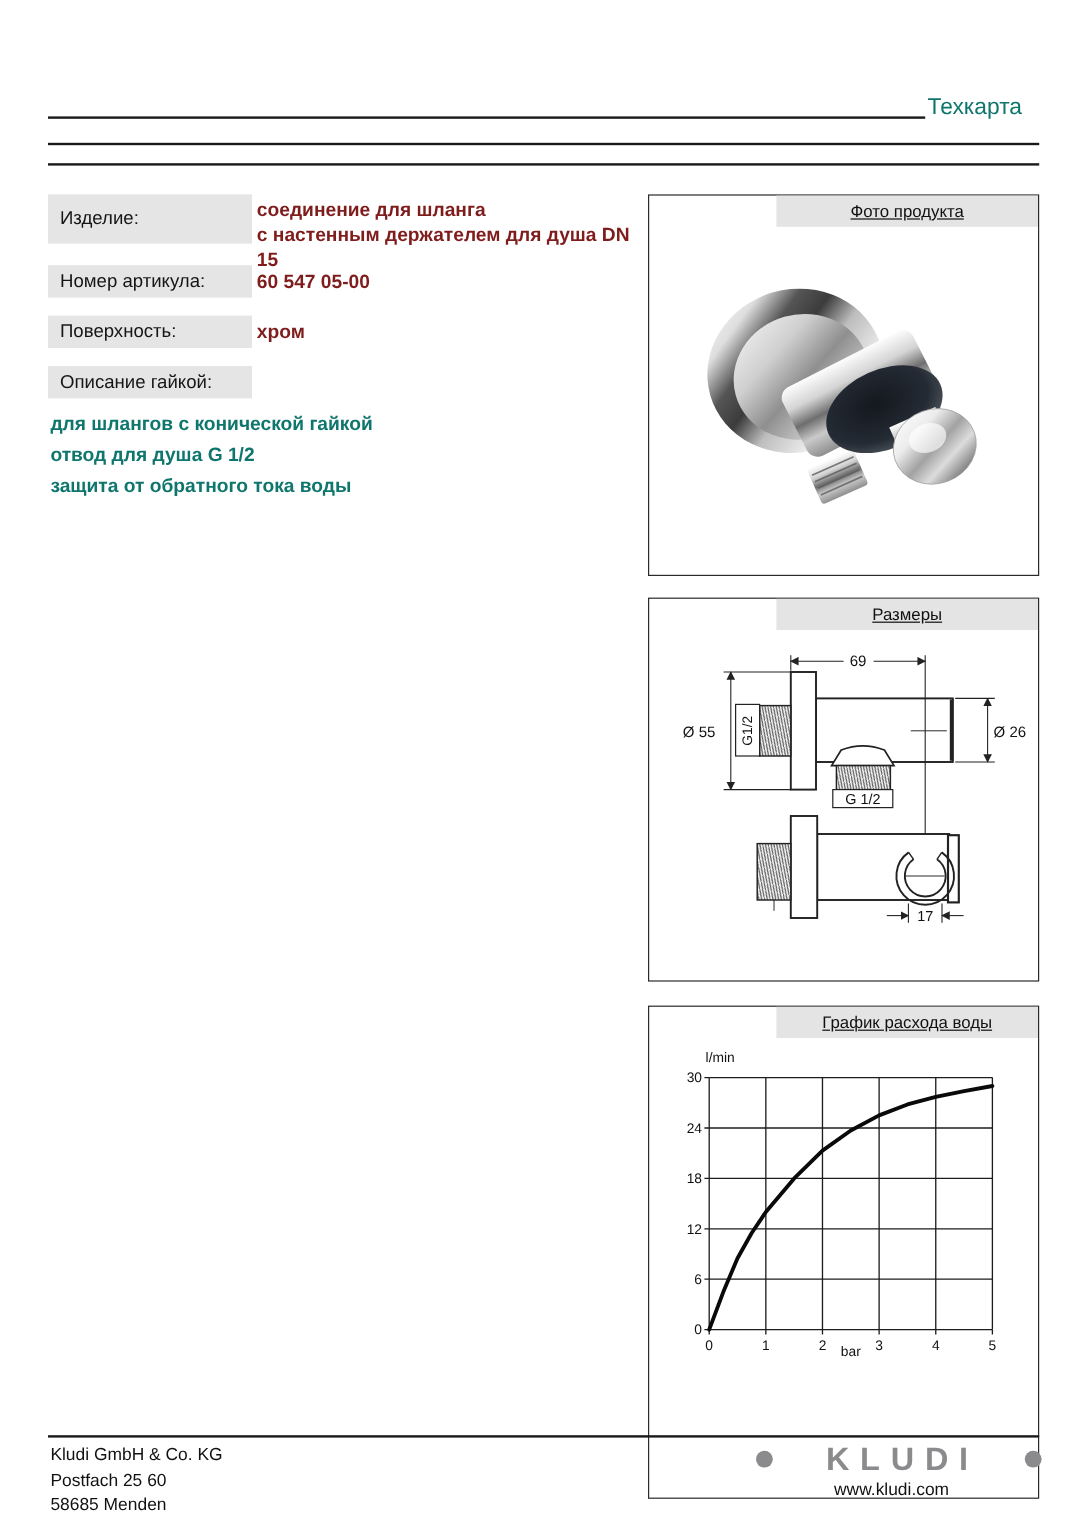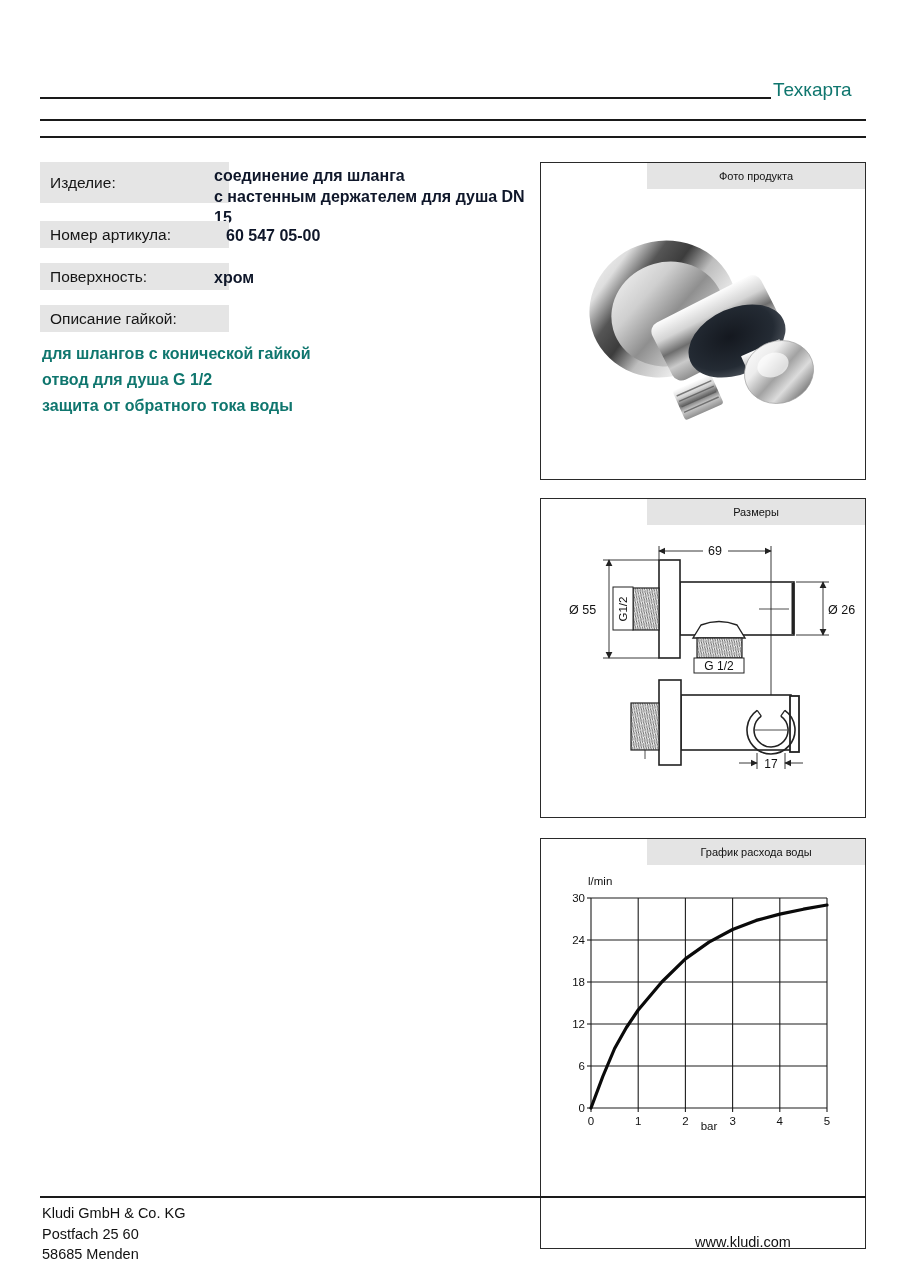--- a/index.html
+++ b/index.html
@@ -3,36 +3,36 @@
 <meta charset="utf-8">
 <style>
   html,body{margin:0;padding:0;}
   body{background:#fff;}
   .page{position:relative;width:905px;height:1280px;background:#ffffff;
         font-family:"Liberation Sans",sans-serif;color:#111;overflow:hidden;}
   .hline{position:absolute;height:0;border-top:2px solid #1a1a1a;}
   .doc-title{position:absolute;left:773px;top:79px;font-size:19px;color:#0f766e;}
 
   
-  .info-label{position:absolute;left:40px;width:189px;background:#e5e5e5;
+  .info-label{position:absolute;left:40px;width:170px;background:#e5e5e5;
               font-size:15.5px;display:flex;align-items:center;box-sizing:border-box;
               padding-left:10px;color:#151515;}
   .info-value{position:absolute;left:214px;font-weight:bold;font-size:16px;
-              line-height:21px;white-space:pre-line;color:#0f172a;}
+              line-height:21px;white-space:pre-line;color:#7f1d1d;}
   .description{position:absolute;left:42px;top:341px;font-weight:bold;font-size:16px;
                line-height:26px;white-space:pre-line;color:#0f766e;}
 
   
   .panel{position:absolute;left:540px;width:326px;border:1.5px solid #2a2a2a;
          box-sizing:border-box;background:#fff;}
   .panel-photo{top:162px;height:318px;}
   .panel-dims{top:498px;height:320px;}
   .panel-chart{top:838px;height:411px;}
   .panel-bar{position:absolute;top:0;right:0;width:218px;height:26px;background:#e4e4e4;
-             display:flex;align-items:center;justify-content:center;font-size:11px;color:#111;}
+             display:flex;align-items:center;justify-content:center;font-size:14px;color:#111;text-decoration:underline;}
   .panel-svg{position:absolute;left:0;top:26px;}
 
   
   .footer-col{position:absolute;top:1203px;font-size:14.5px;line-height:20.5px;
               white-space:pre-line;color:#111;}
   .footer-col.c1{left:42px;}
   .footer-col.c2{left:258px;}
   .logo-row{position:absolute;left:630px;top:1201px;width:238px;height:30px;
             display:flex;align-items:center;justify-content:space-between;}
   .logo-dot{width:14px;height:14px;border-radius:50%;background:#8b8b8d;}
@@ -50,21 +50,21 @@
   <span class="doc-title">Техкарта</span>
   <div class="hline" style="left:40px;top:97px;width:731px;"></div>
   <div class="hline" style="left:40px;top:119px;width:826px;"></div>
   <div class="hline" style="left:40px;top:136px;width:826px;"></div>
 
   <div class="info-label" style="top:162px;height:41px;">Изделие:</div>
   <div class="info-value" style="top:165px;width:330px;">соединение для шланга
 с настенным держателем для душа DN 15</div>
 
   <div class="info-label" style="top:221px;height:27px;">Номер артикула:</div>
-  <div class="info-value" style="top:225px;margin-left:12px;">60 547 05-00</div>
+  <div class="info-value" style="top:225px;">60 547 05-00</div>
 
   <div class="info-label" style="top:263px;height:27px;">Поверхность:</div>
   <div class="info-value" style="top:267px;">хром</div>
 
   <div class="info-label" style="top:305px;height:27px;">Описание гайкой:</div>
   <div class="description">для шлангов с конической гайкой
 отвод для душа G 1/2
 защита от обратного тока воды</div>
 
   <div class="panel panel-photo">
@@ -231,15 +231,20 @@
         <text x="47" y="20" text-anchor="start" font-size="11.5" fill="#111">l/min</text>
         <text x="168" y="265" text-anchor="middle" font-size="11.5" fill="#111">bar</text>
         <polyline points="50.0,243.0 61.8,211.5 73.6,183.5 85.4,162.5 97.2,145.0 120.8,117.0 144.4,93.9 168.0,77.1 191.6,64.5 215.2,55.4 238.8,49.1 262.4,44.2 286.0,40.0" fill="none" stroke="#0a0a0a" stroke-width="3.2" stroke-linecap="round" stroke-linejoin="round"></polyline>
       </svg>
   </div>
 
   <div class="hline" style="left:40px;top:1196px;width:826px;"></div>
   <div class="footer-col c1">Kludi GmbH &amp; Co. KG
 Postfach 25 60
 58685 Menden</div>
+  <div class="logo-row">
+    <span class="logo-dot"></span>
+    <span class="logo-text">KLUDI</span>
+    <span class="logo-dot"></span>
+  </div>
   <div class="logo-site">www.kludi.com</div>
 
 </div>
 
 </body></html>

